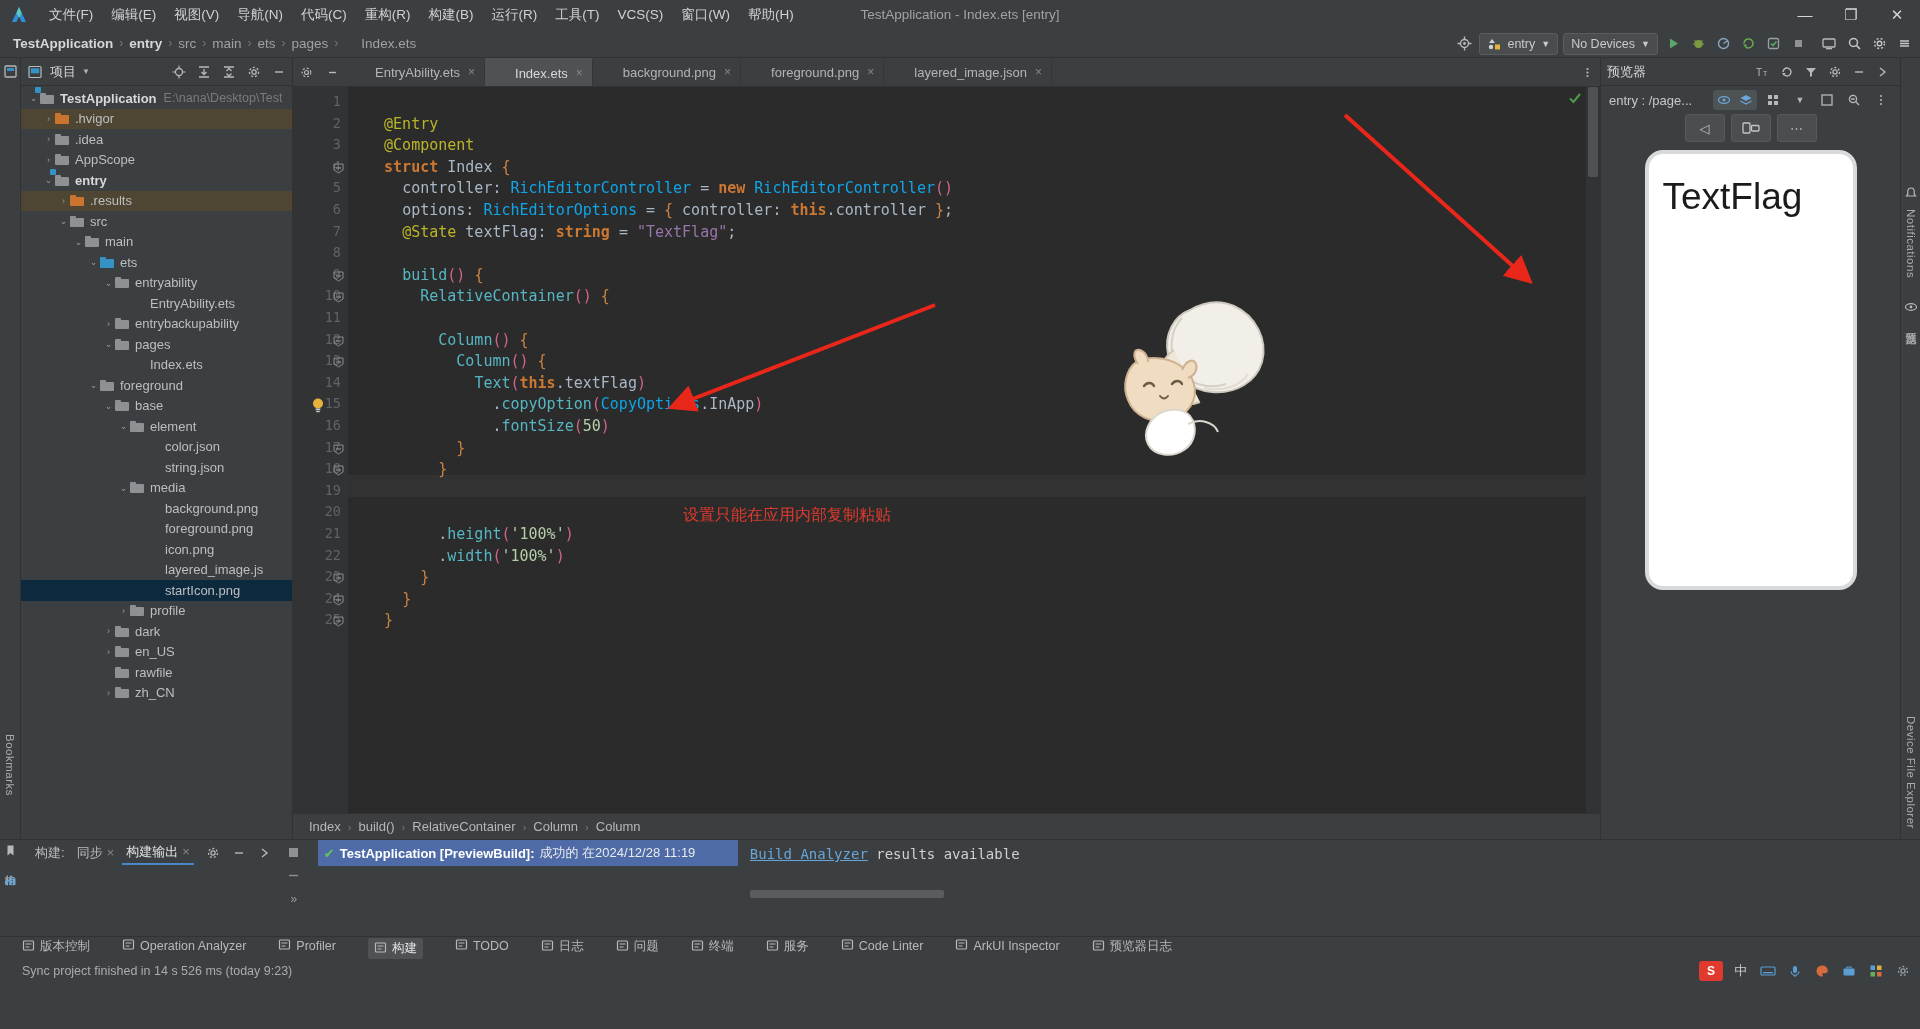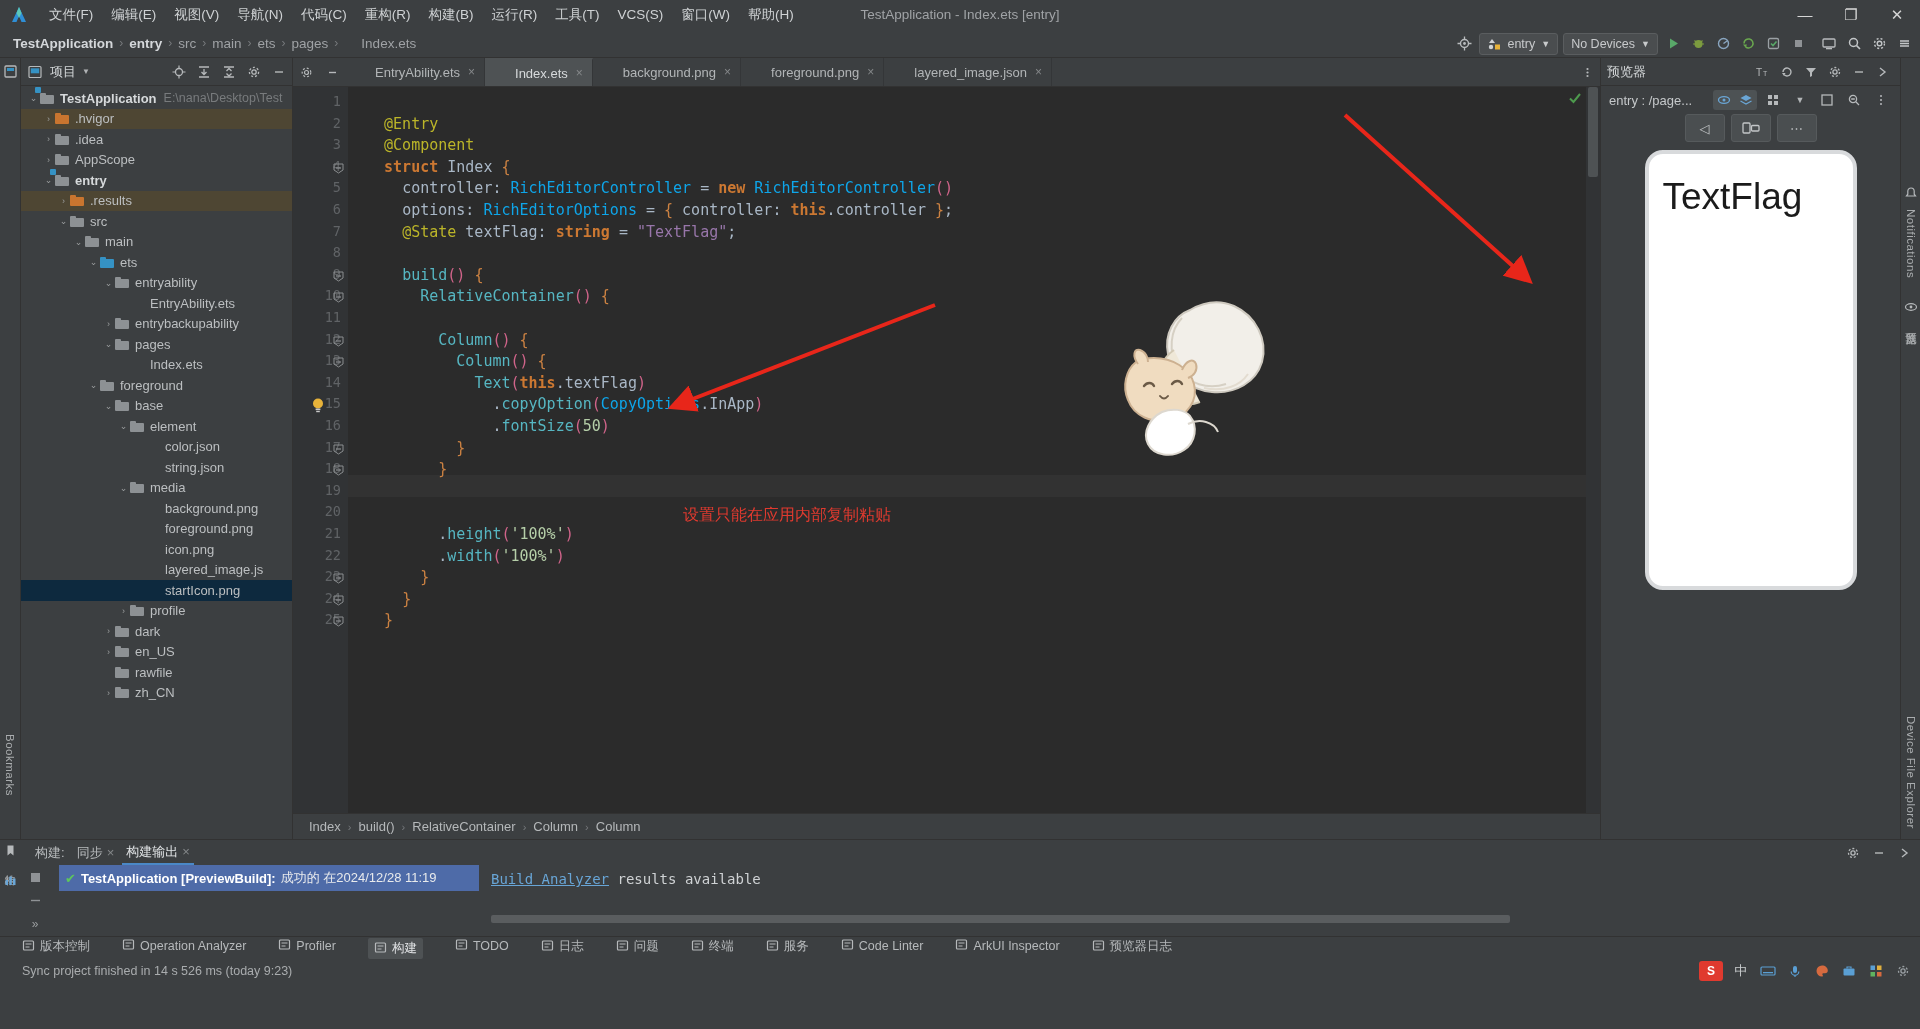--- a/index.html
+++ b/index.html
@@ -830,21 +830,21 @@
     <span class="railtxt" style="font-size:10.5px;">结构</span>
     <div style="margin-top:6px;">
       <svg width="13" height="13" viewBox="0 0 13 13">
           <rect x="1.5" y="7" width="2.5" height="5" fill="#6aa6d6"></rect>
           <rect x="5.3" y="3.5" width="2.5" height="8.5" fill="#6aa6d6"></rect>
           <rect x="9" y="5.5" width="2.5" height="6.5" fill="#6aa6d6"></rect>
         </svg>
     </div>
   </div>
 
-  <div style="flex:1; display:flex; flex-direction:column; position:relative;">
+  <div style="flex:1; display:flex; flex-direction:row; position:relative;">
     <div id="btabs">
       <span class="btab">构建:</span>
       <span class="btab">
         <span>同步</span>
         <span style="color:#85888a;">×</span>
       </span>
       <span class="btab sel">
         <span>构建输出</span>
         <span style="color:#85888a;">×</span>
       </span>

